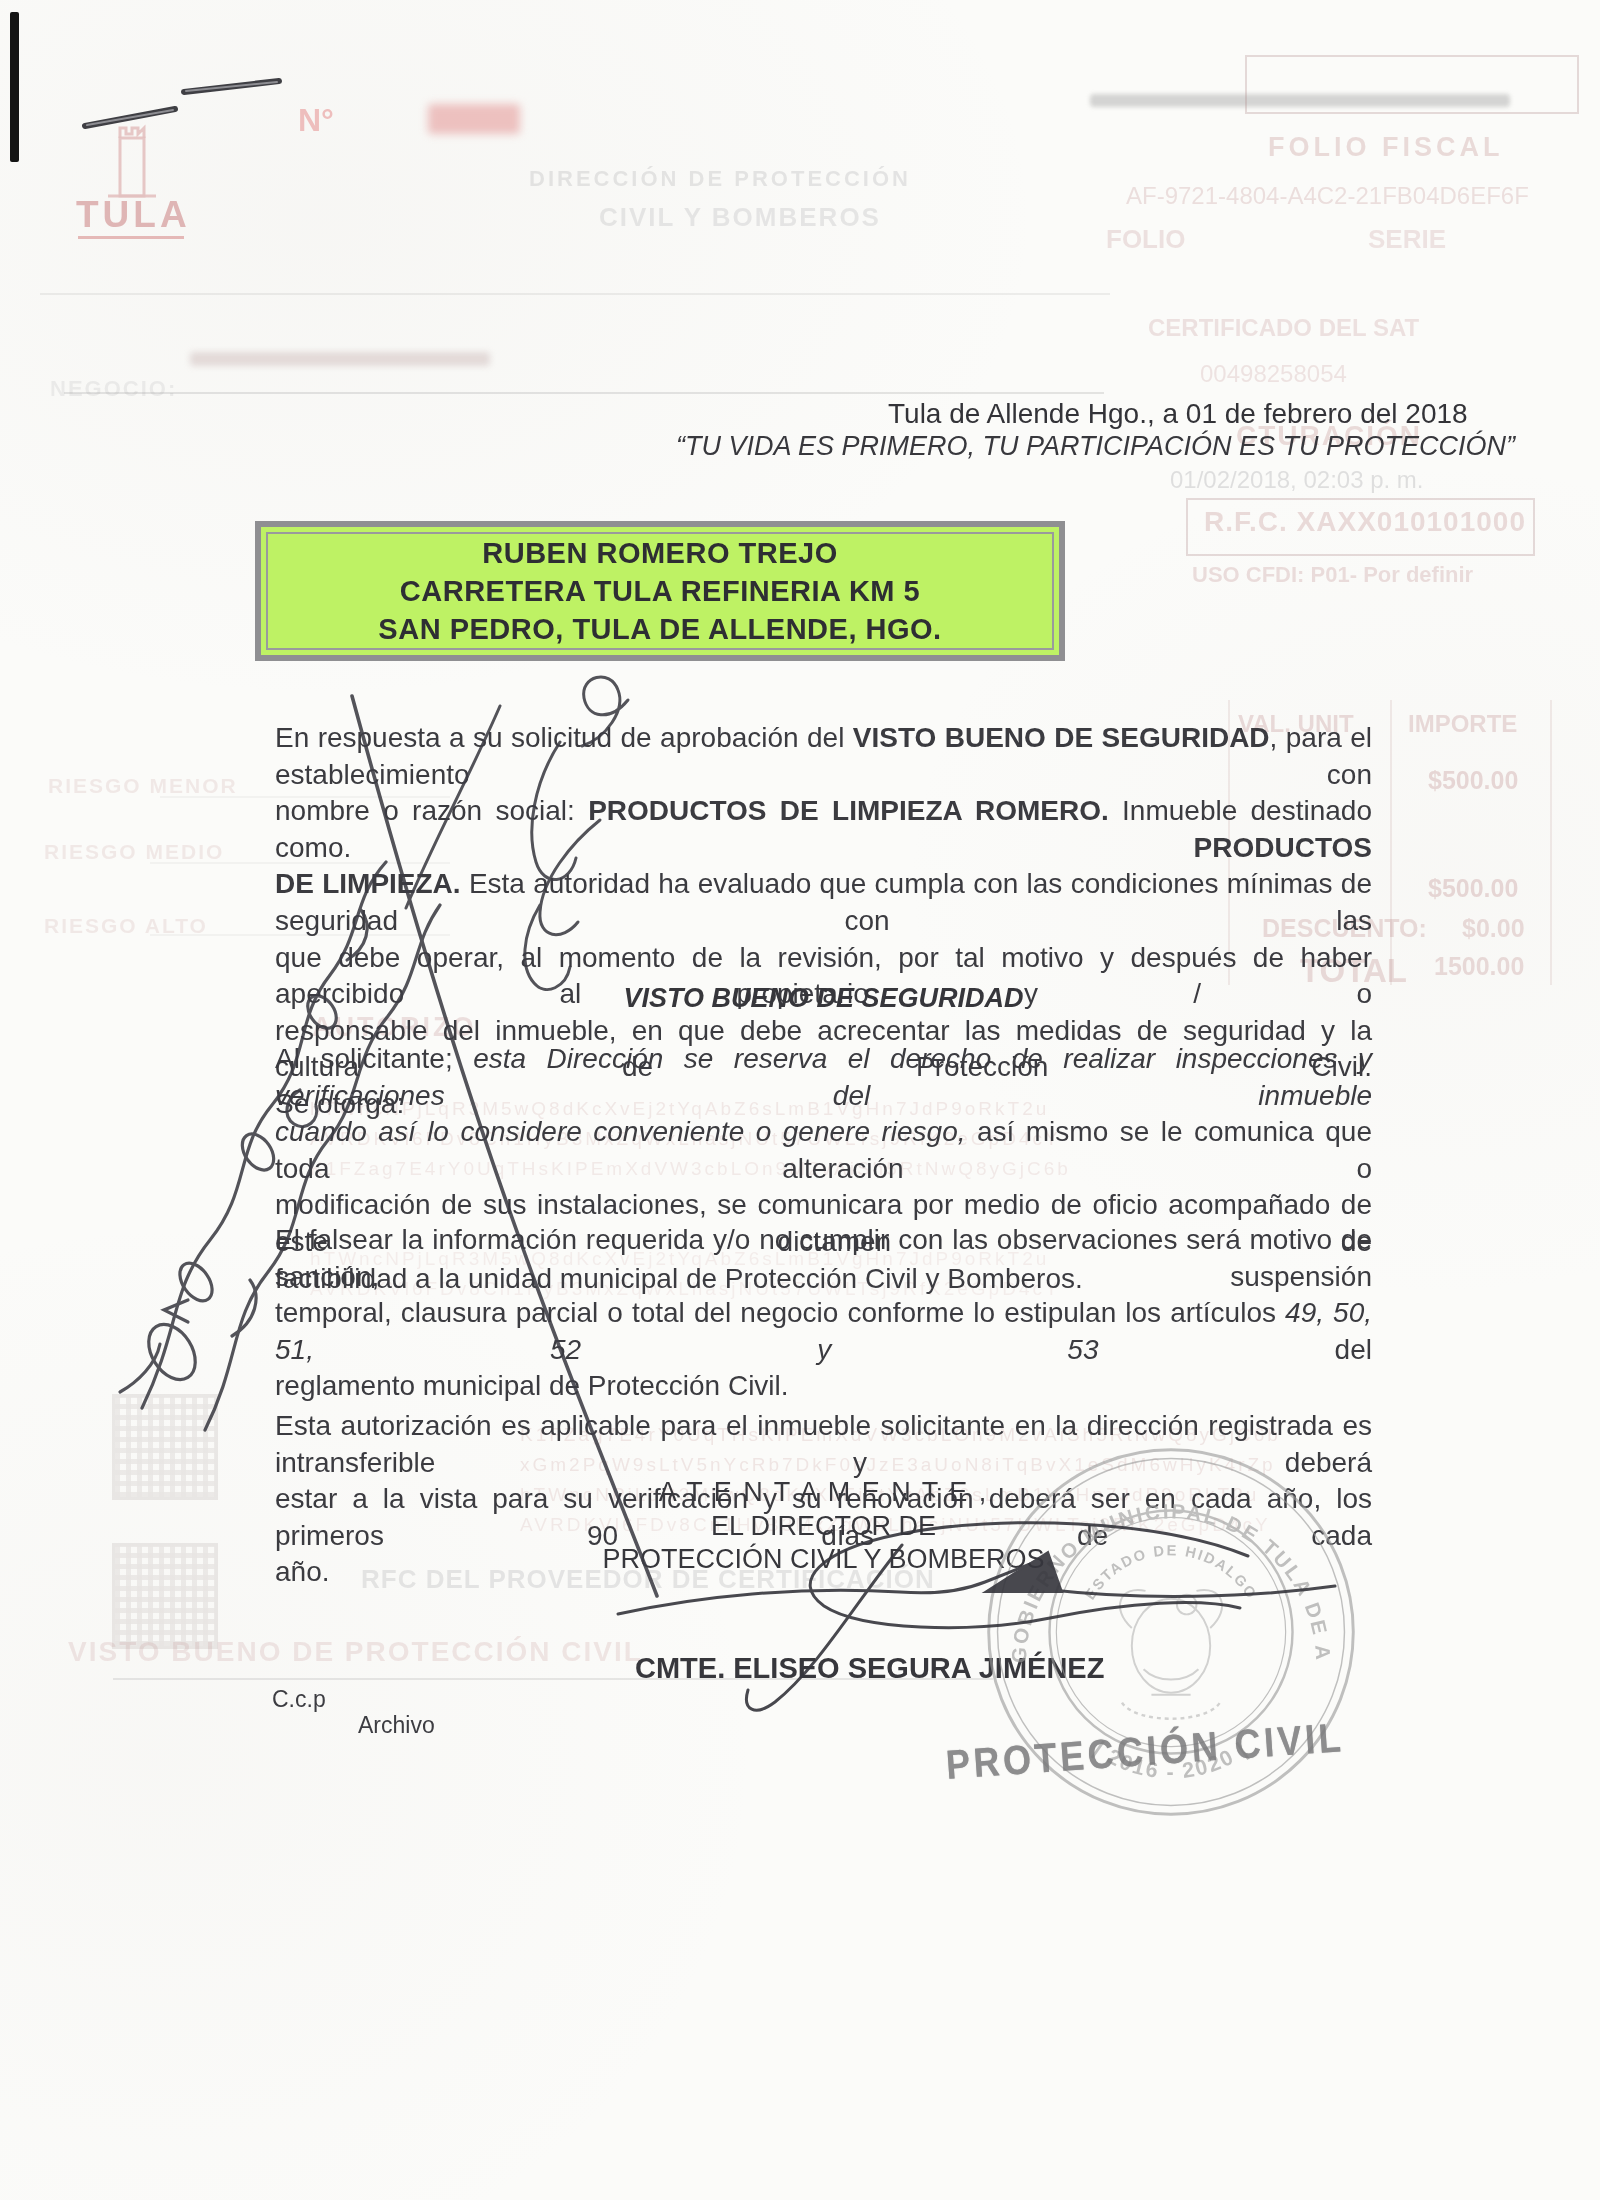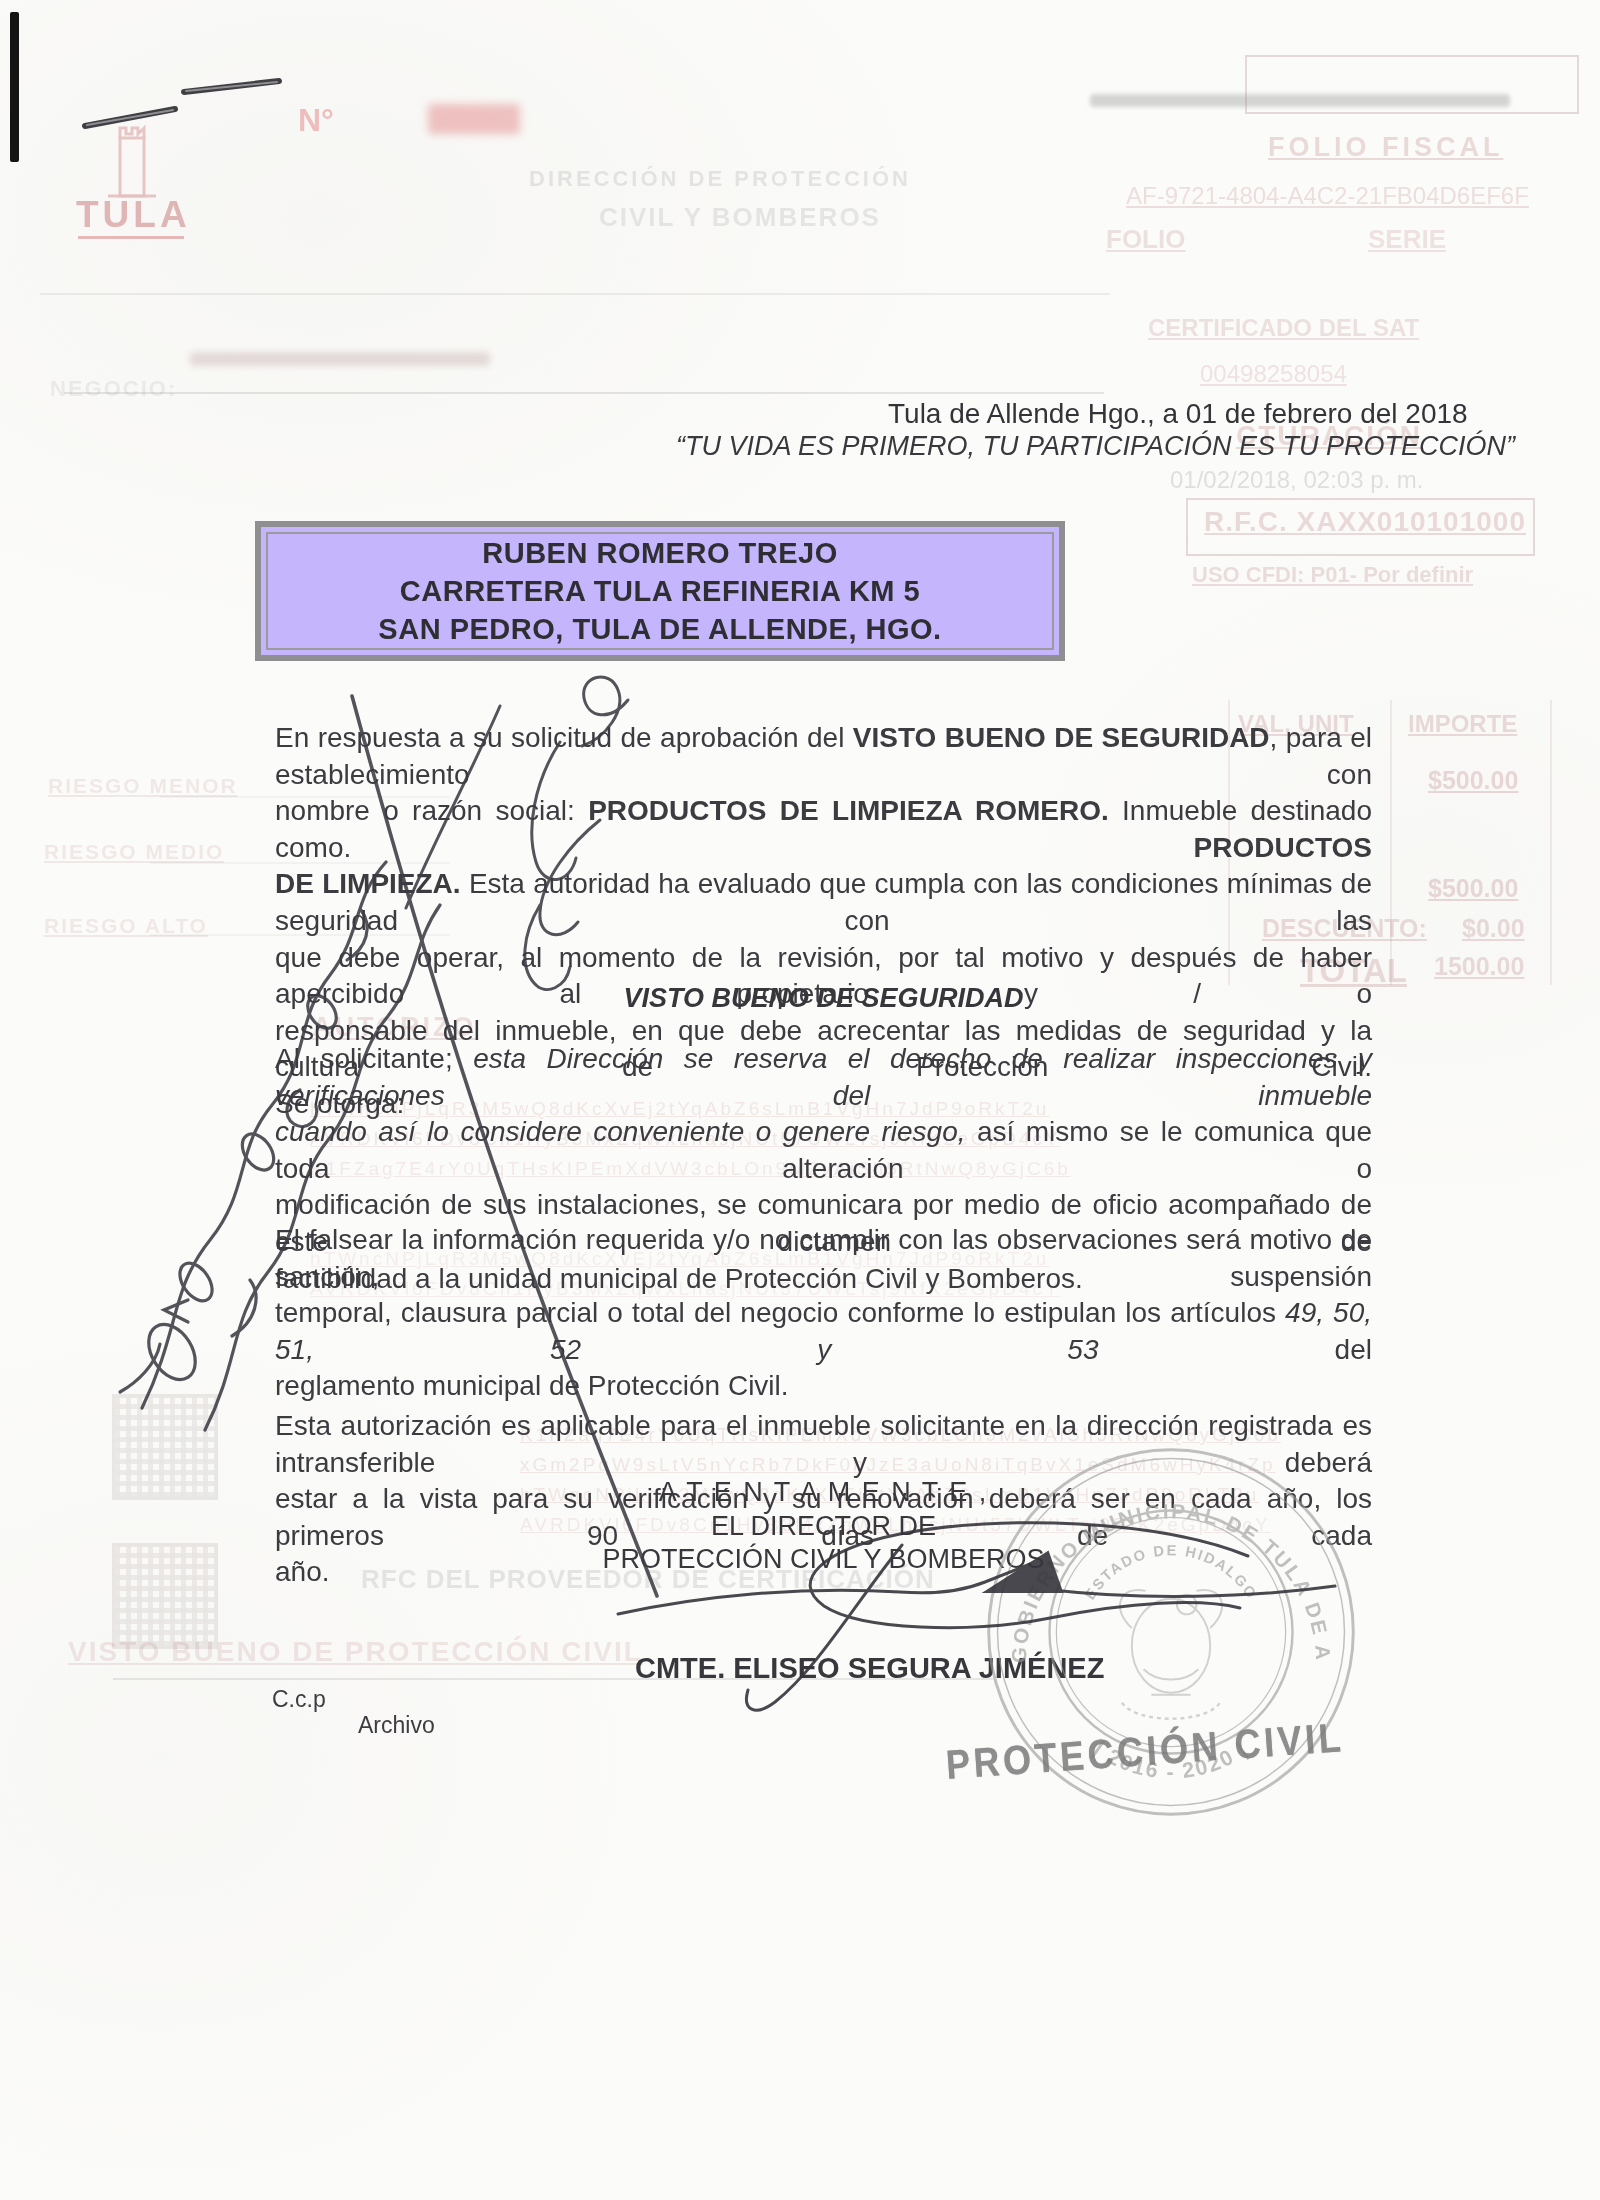--- a/index.html
+++ b/index.html
@@ -11,41 +11,41 @@
       radial-gradient(900px 700px at 90% 40%, rgba(215,210,205,.08), transparent 60%),
       radial-gradient(1000px 900px at 10% 80%, rgba(210,205,200,.08), transparent 60%),
       #fbfbf9;
     font-family:"Liberation Sans","DejaVu Sans",sans-serif;
     color:#3b3b40;
   }
   .abs{position:absolute;}
   
   .date-line{position:absolute;left:888px;top:398px;font-size:28px;color:#333338;white-space:nowrap;}
   .slogan{position:absolute;left:676px;top:431px;font-size:27px;font-style:italic;color:#38383d;white-space:nowrap;}
-  .addr-box{position:absolute;left:255px;top:521px;width:798px;height:128px;border:6px solid #8f8f92;background:#c4b5fd;}
+  .addr-box{position:absolute;left:255px;top:521px;width:798px;height:128px;border:6px solid #8f8f92;background:#bef264;}
   .addr-inner{position:absolute;left:5px;top:5px;right:5px;bottom:5px;border:2px solid #9a9a9d;
     display:flex;flex-direction:column;justify-content:center;align-items:center;}
   .addr-inner div{font-weight:bold;font-size:29px;line-height:38px;color:#2e2e33;letter-spacing:.5px;}
   .para{position:absolute;left:275px;width:1097px;font-size:28px;line-height:36.6px;color:#3b3b40;}
   .line{text-align:justify;}
   .line.j{text-align-last:justify;}
   .line span.b{font-weight:bold;}
   .line span.i{font-style:italic;}
   .heading{position:absolute;left:275px;top:983px;width:1097px;text-align:center;
     font-weight:bold;font-style:italic;font-size:27px;color:#36363b;}
   .closing{position:absolute;left:275px;width:1097px;text-align:center;color:#37373c;}
   .c-att{top:1477px;font-size:27px;letter-spacing:2px;}
   .c-dir{top:1511px;font-size:27px;}
   .c-dep{top:1544px;font-size:27px;}
   .c-name{top:1652px;font-size:29px;font-weight:bold;text-align:left;padding-left:360px;}
   .ccp{position:absolute;left:272px;top:1686px;font-size:23px;color:#3d3d42;}
   .archivo{position:absolute;left:358px;top:1712px;font-size:23px;color:#3d3d42;}
   
   .ghost{position:absolute;white-space:nowrap;}
-  .gp{color:#c08f8f;font-weight:bold;text-decoration:underline;}
+  .gp{color:#c08f8f;font-weight:bold;}
   .gg{color:#9f9fa2;font-weight:bold;}
   .gline{position:absolute;background:rgba(60,60,60,.12);height:2px;}
   .gvline{position:absolute;background:rgba(190,150,150,.18);width:2px;}
   .blob{position:absolute;filter:blur(4px);border-radius:4px;}
   .qr{position:absolute;width:100px;height:100px;opacity:.14;border:3px solid #8a7878;
       background:
         repeating-linear-gradient(0deg, rgba(130,110,110,.8) 0 5px, transparent 5px 11px),
         repeating-linear-gradient(90deg, rgba(130,110,110,.8) 0 5px, transparent 5px 11px);}
   .gbox{position:absolute;border:2px solid rgba(175,140,140,.3);}
   

